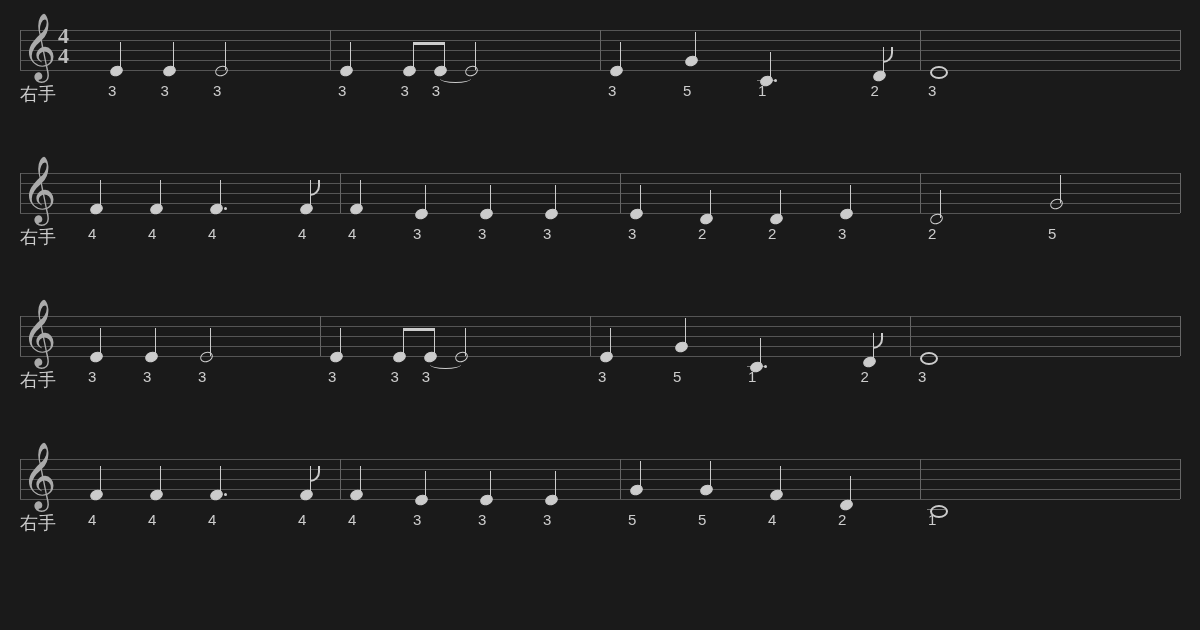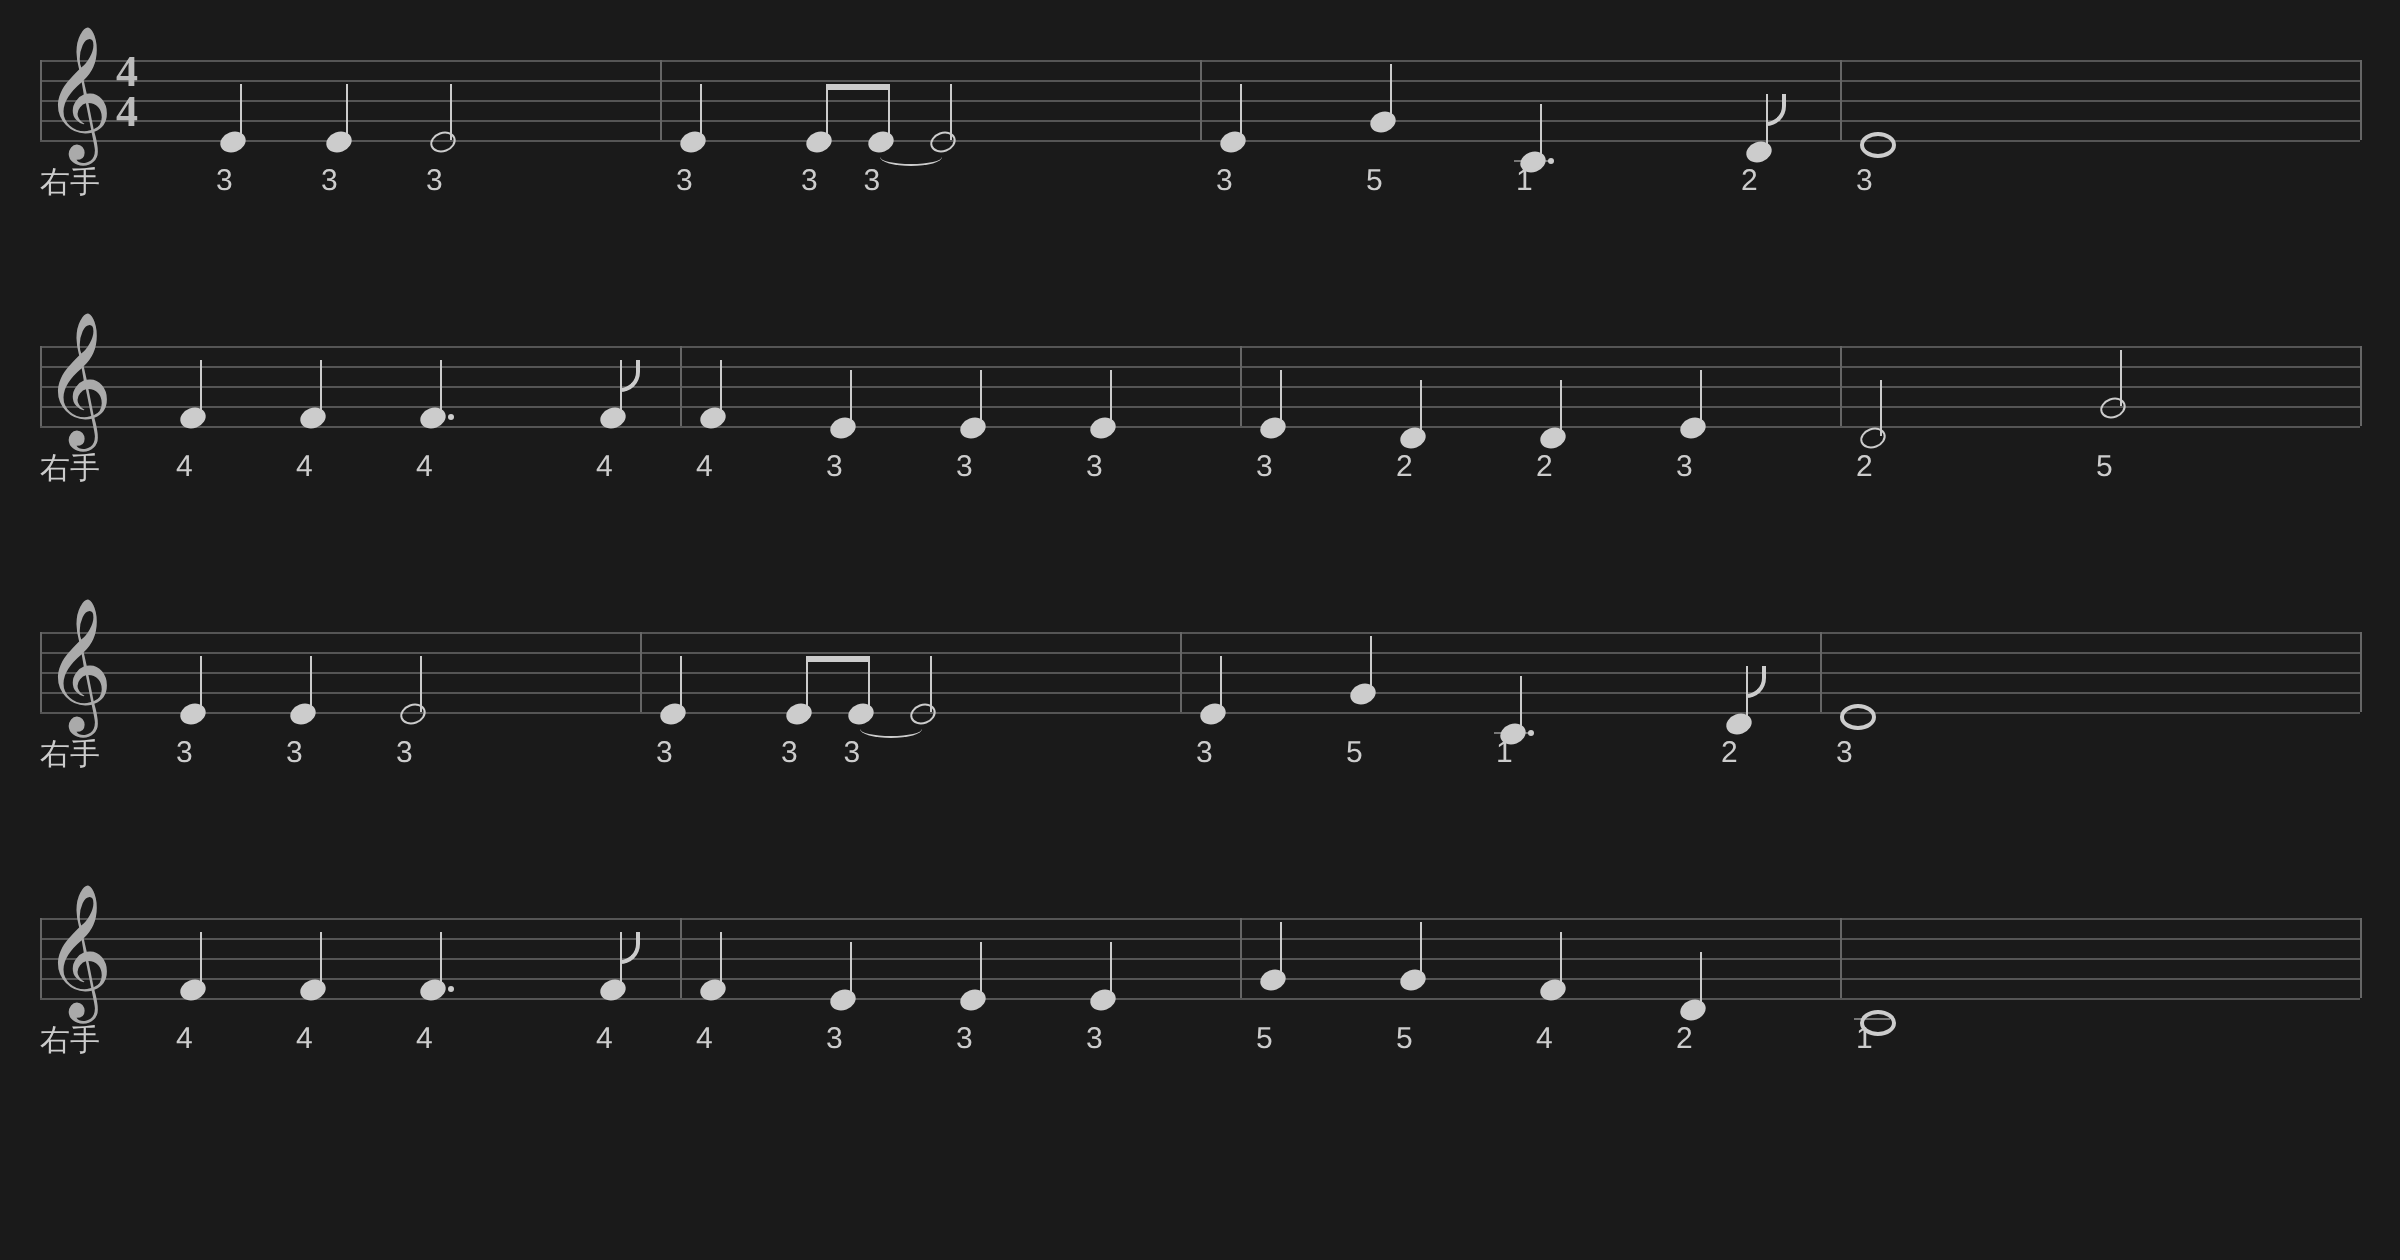--- a/index.html
+++ b/index.html
@@ -136,21 +136,21 @@
     left: 0;
     right: 0;
     top: 52px;
     font-size: 15px;
     color: #ccc;
   }
   .hand-label {
     position: absolute;
     left: 0;
     top: 0;
-    font-size: 15px;
+    font-size: 18px;
   }
   .fingering {
     position: absolute;
     top: 0;
     font-size: 15px;
     transform: translateX(-2px);
   }
 </style>
 </head>
 <body>

